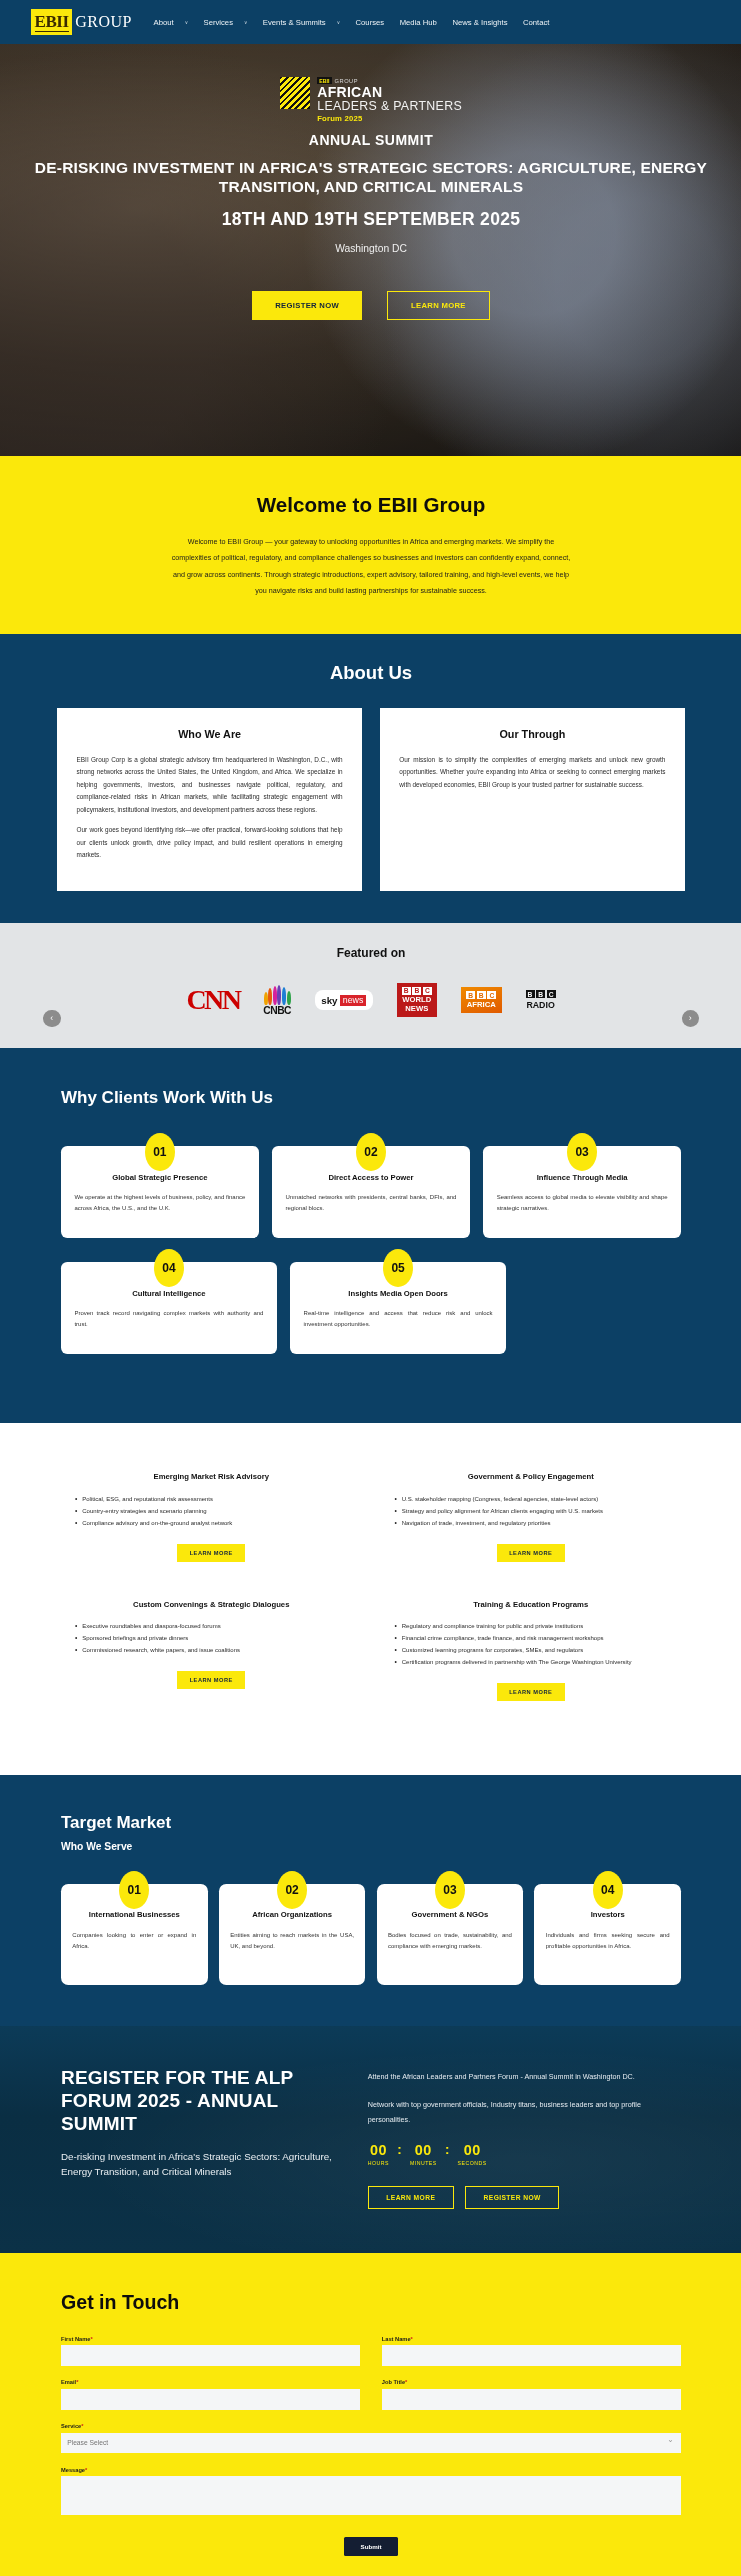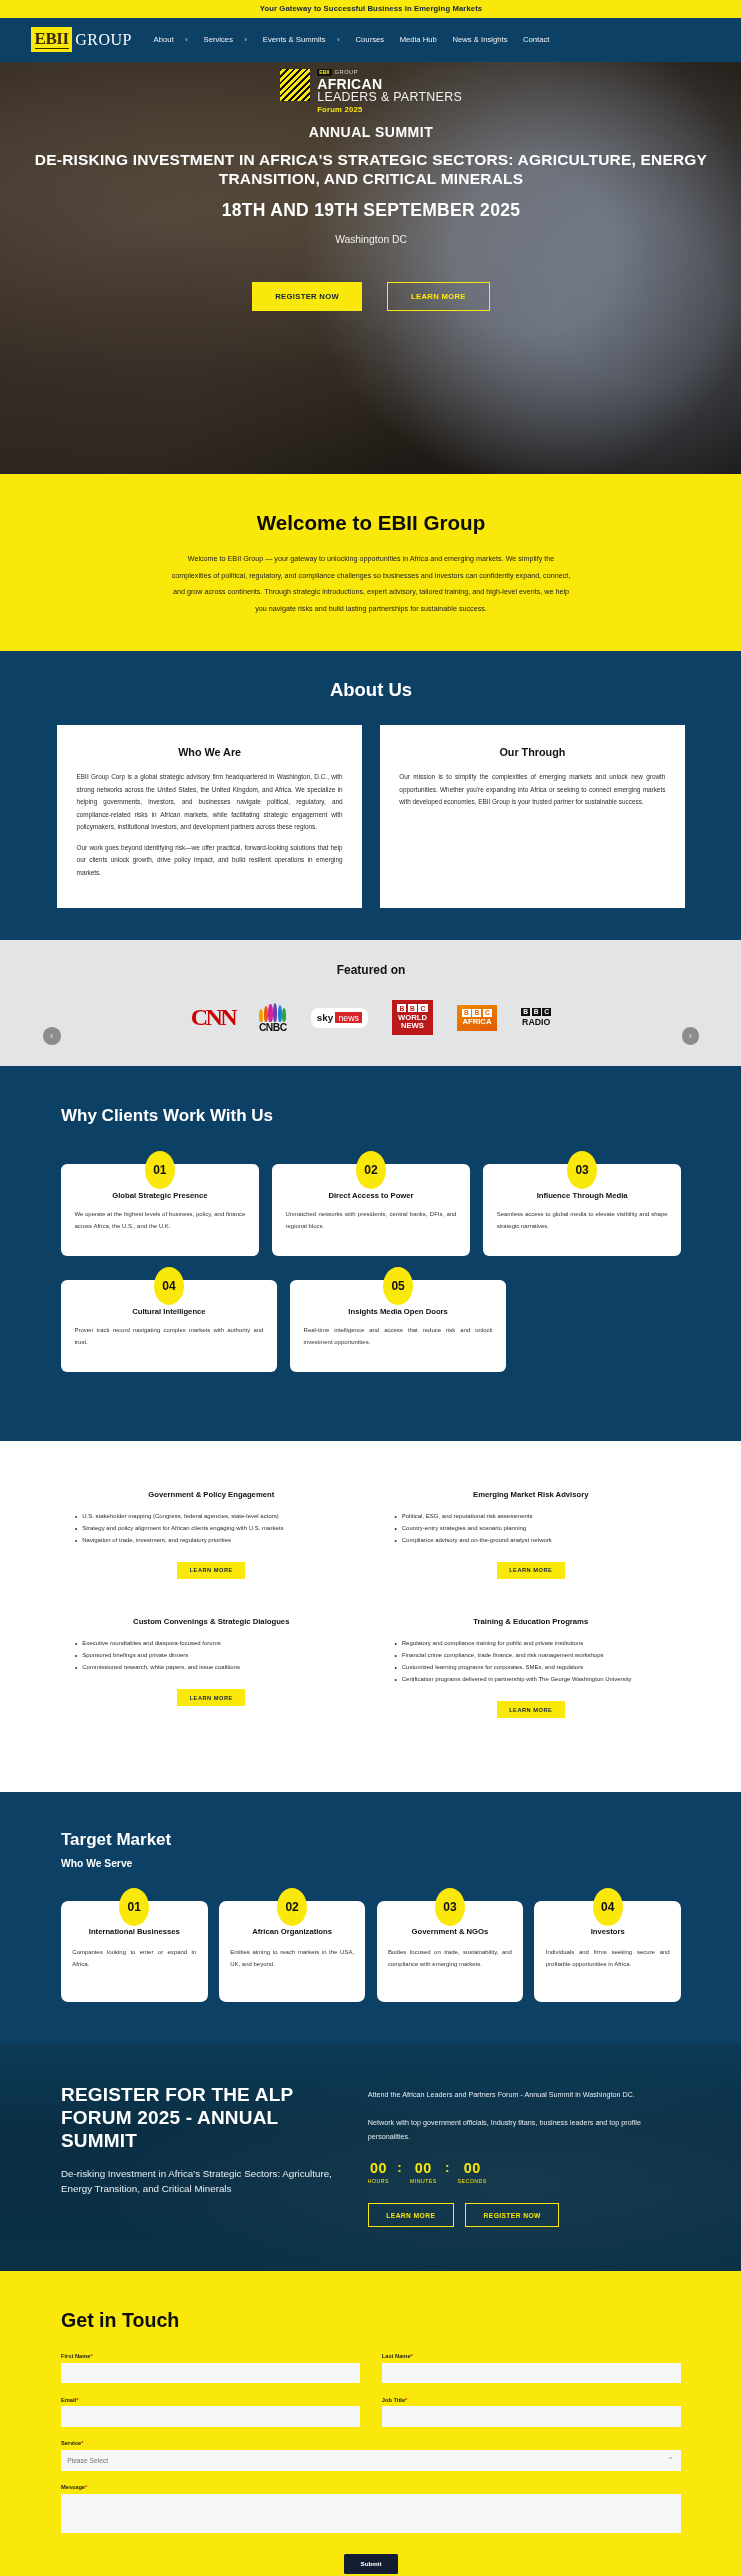--- a/index.html
+++ b/index.html
@@ -49,21 +49,21 @@
   }
   .hero::before{
     content:""; position:absolute; inset:0;
     background:
       radial-gradient(circle at 72% 46%, rgba(160,175,200,.45) 0 14%, transparent 40%),
       radial-gradient(circle at 86% 58%, rgba(120,135,160,.35) 0 12%, transparent 38%),
       radial-gradient(circle at 10% 70%, rgba(60,50,45,.5) 0 18%, transparent 45%),
       linear-gradient(180deg, rgba(0,0,0,.12) 0%, rgba(0,0,0,.42) 100%);
   }
   .hero-inner {
-    position:relative; z-index:3; text-align:center; padding-top:7px;
+    position:relative; z-index:3; text-align:center; padding-top:33px;
   }
   .alp-logo { display:flex; align-items:flex-start; justify-content:center; gap:7.2px; margin-bottom:9.3px;}
   .alp-mark {
     width:30px;height:32px;background:#fbe80b; flex:none;
     background-image:repeating-linear-gradient(135deg,#111 0 2.1px,#fbe80b 2.1px 4.6px);
   }
   .alp-text { text-align:left; }
   .alp-eyebrow { display:flex; align-items:center; gap:3.1px; margin-bottom:1px; }
   .alp-eyebrow .b1 { background:#111; color:#fbe80b; font-size:5.2px; font-weight:bold; padding:0.5px 2.1px; }
   .alp-eyebrow .b2 { color:#d9d9d9; font-size:5.7px; letter-spacing:0.5px; }
@@ -101,21 +101,21 @@
   .featured { background:#e2e4e6; padding:23px 0 28px; text-align:center; position:relative; }
   .featured h3 { font-size:12px; font-weight:bold; color:#111; margin-bottom:20.6px;}
   .logo-row { display:flex; align-items:center; justify-content:center; gap:24px; height:40px; }
   .arrow {
     position:absolute; top:87px; width:17.5px;height:17.5px;border-radius:50%;
     background:#8c8c8c; color:#fff; display:flex;align-items:center;justify-content:center;
     font-size:8.8px; cursor:pointer;
   }
   .arrow.l{ left:43px; } .arrow.r{ right:43px; }
   .ml { display:flex; align-items:center; justify-content:center; }
-  .cnn { color:#cc0000; font-family:"Liberation Serif",serif; font-weight:bold; font-size:24px; letter-spacing:-2.6px;}
+  .cnn { color:#cc0000; font-family:"Liberation Serif",serif; font-weight:bold; font-size:28px; letter-spacing:-2.6px;}
   .cnbc-w { display:flex; flex-direction:column; align-items:center; }
   .peacock { display:flex; gap:0.5px; align-items:flex-end; height:20.6px;}
   .peacock i { display:block; width:4.1px; border-radius:50% 50% 40% 40%; }
   .cnbc-t { font-weight:bold; font-size:10.3px; color:#111; letter-spacing:-0.5px;}
   .sky { background:#fff; padding:4.6px 6.2px; display:flex;align-items:center;gap:2.1px;border-radius:8px;}
   .sky b { font-size:9.8px; color:#111; }
   .sky span { background:#d8232a;color:#fff;font-size:8.8px;padding:0.5px 3.1px; }
   .bbcbox { background:#bb1919; padding:4.1px 5.2px; text-align:center; }
   .bbcbox.afr { background:linear-gradient(160deg,#f08a00,#e05a00); }
   .bbc3 { display:flex; gap:1.5px; justify-content:center; margin-bottom:1.5px;}
@@ -200,23 +200,20 @@
   .selwrap { position:relative; }
   .selwrap::after{ content:"⌄"; position:absolute; right:7.2px; top:2.1px; color:#999; font-size:7.7px; pointer-events:none;}
   .submit-wrap { text-align:center; margin-top:19.6px; }
   .btn-dark { background:#141e33; color:#fff; font-weight:bold; font-size:6.2px; padding:6.2px 16.5px; border:none; border-radius:1.5px; cursor:pointer;}
 </style>
 </head>
 <body>
 
 <div class="wrap">
 
-  <div class="topbar">
-    <span>Your Gateway to Successful Business in Emerging Markets</span>
-  </div>
 
   <div class="nav">
     <div class="logo">
       <div class="logo-badge">EBII</div>
       <div class="logo-word">GROUP</div>
     </div>
     <ul>
       <li>
         <span>About</span>
         <span class="caret">∨</span>
@@ -369,34 +366,34 @@
         <div class="badge">05</div>
         <h4>Insights Media Open Doors</h4>
         <p>Real-time intelligence and access that reduce risk and unlock investment opportunities.</p>
       </div>
     </div>
   </div>
 
   <div class="services">
     <div class="sv-grid">
       <div class="sv">
+        <h4>Emerging Market Risk Advisory</h4>
+        <ul>
+          <li>Political, ESG, and reputational risk assessments</li>
+          <li>Country-entry strategies and scenario planning</li>
+          <li>Compliance advisory and on-the-ground analyst network</li>
+        </ul>
+        <div class="lmwrap"><button class="btn-sm">LEARN MORE</button></div>
+      </div>
+      <div class="sv">
         <h4>Government &amp; Policy Engagement</h4>
         <ul>
           <li>U.S. stakeholder mapping (Congress, federal agencies, state-level actors)</li>
           <li>Strategy and policy alignment for African clients engaging with U.S. markets</li>
           <li>Navigation of trade, investment, and regulatory priorities</li>
-        </ul>
-        <div class="lmwrap"><button class="btn-sm">LEARN MORE</button></div>
-      </div>
-      <div class="sv">
-        <h4>Emerging Market Risk Advisory</h4>
-        <ul>
-          <li>Political, ESG, and reputational risk assessments</li>
-          <li>Country-entry strategies and scenario planning</li>
-          <li>Compliance advisory and on-the-ground analyst network</li>
         </ul>
         <div class="lmwrap"><button class="btn-sm">LEARN MORE</button></div>
       </div>
     </div>
     <div class="sv-grid">
       <div class="sv">
         <h4>Custom Convenings &amp; Strategic Dialogues</h4>
         <ul>
           <li>Executive roundtables and diaspora-focused forums</li>
           <li>Sponsored briefings and private dinners</li>

